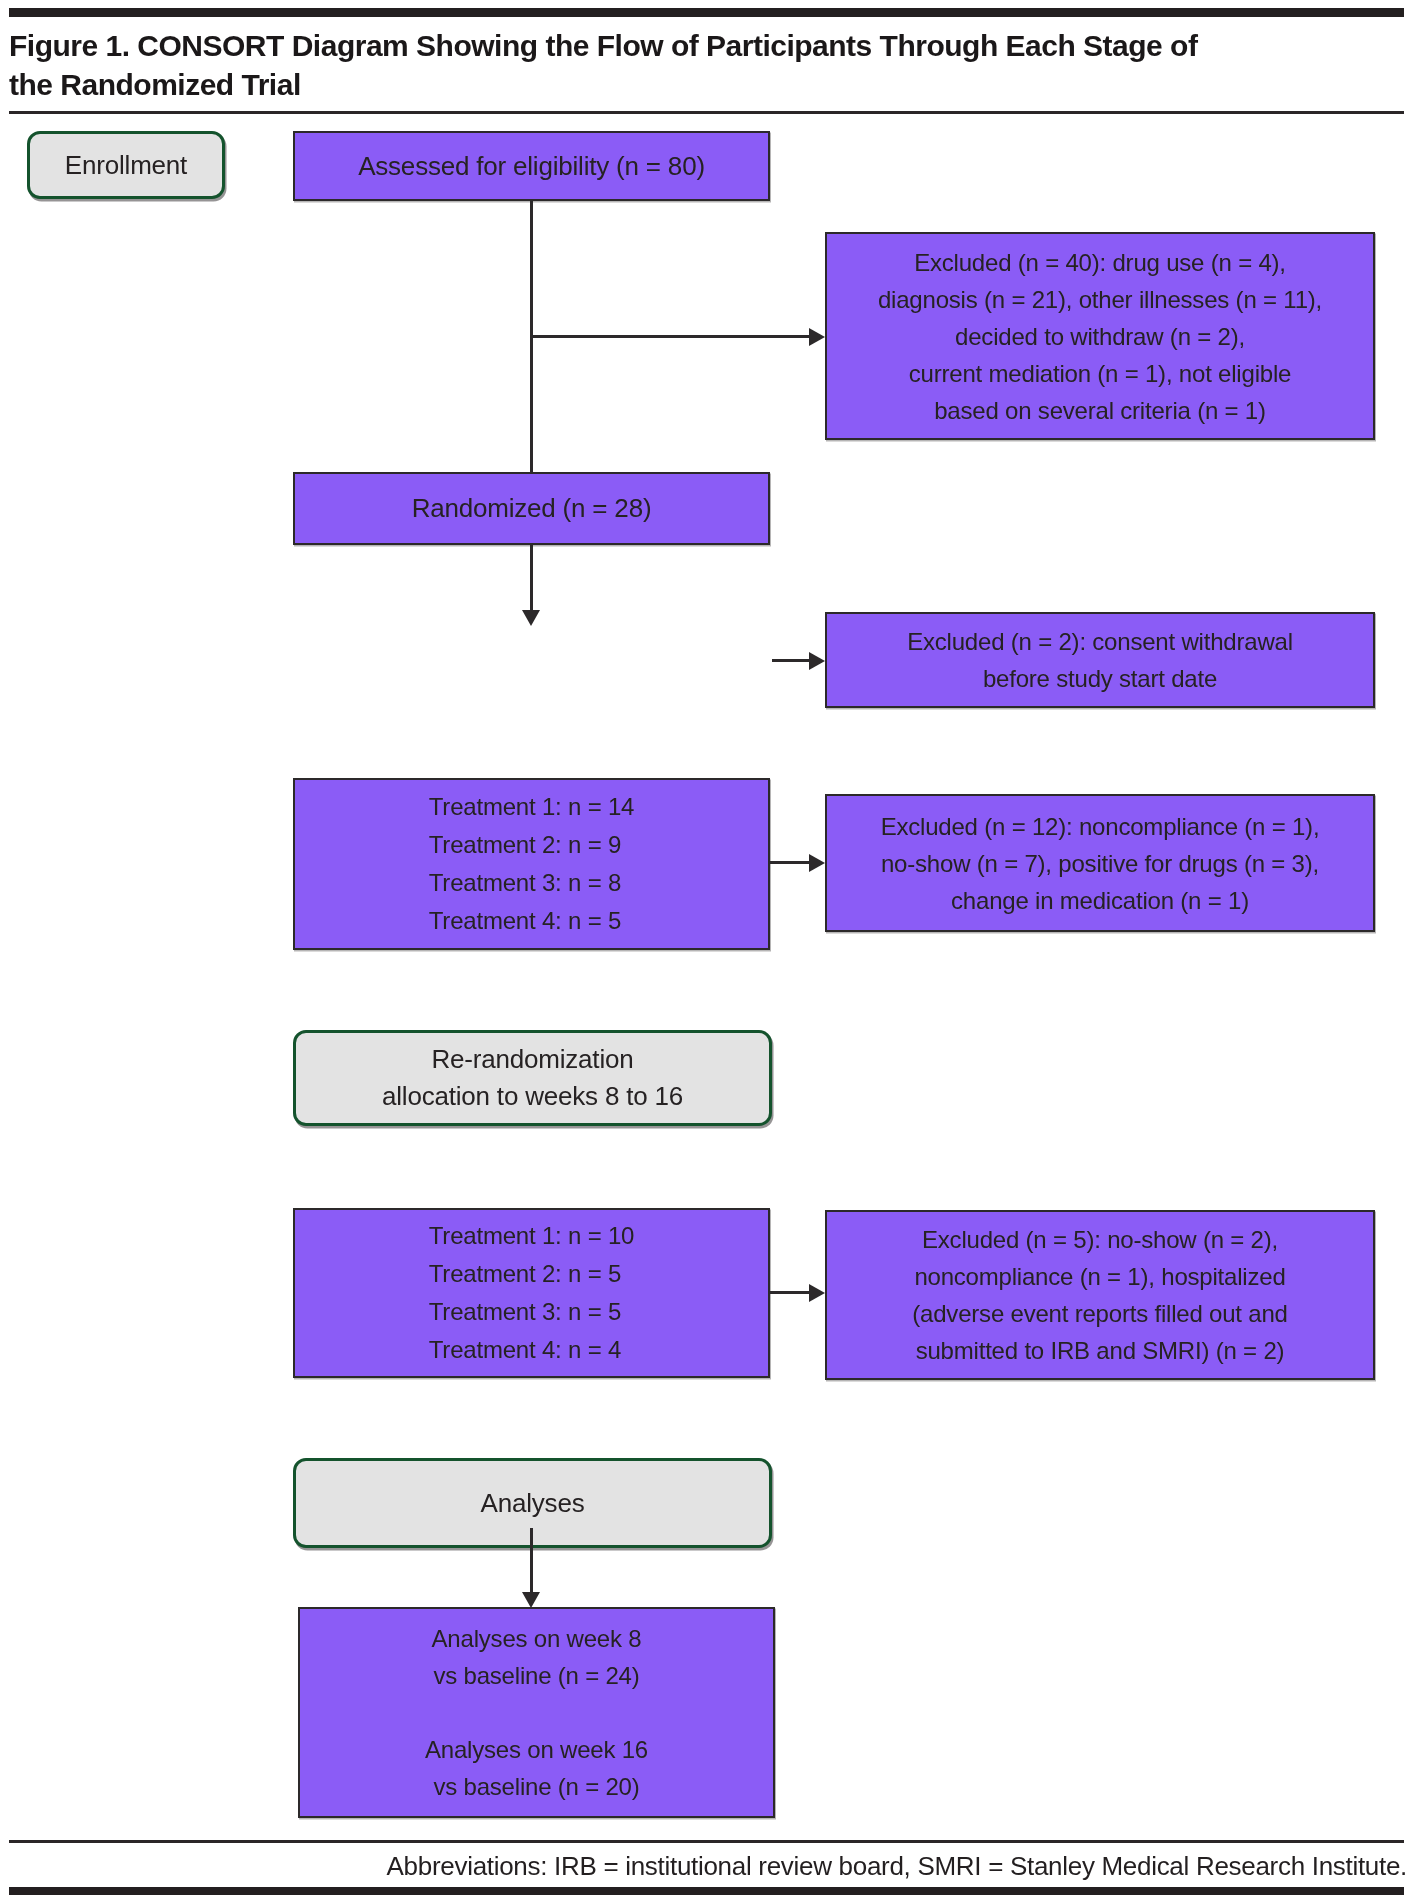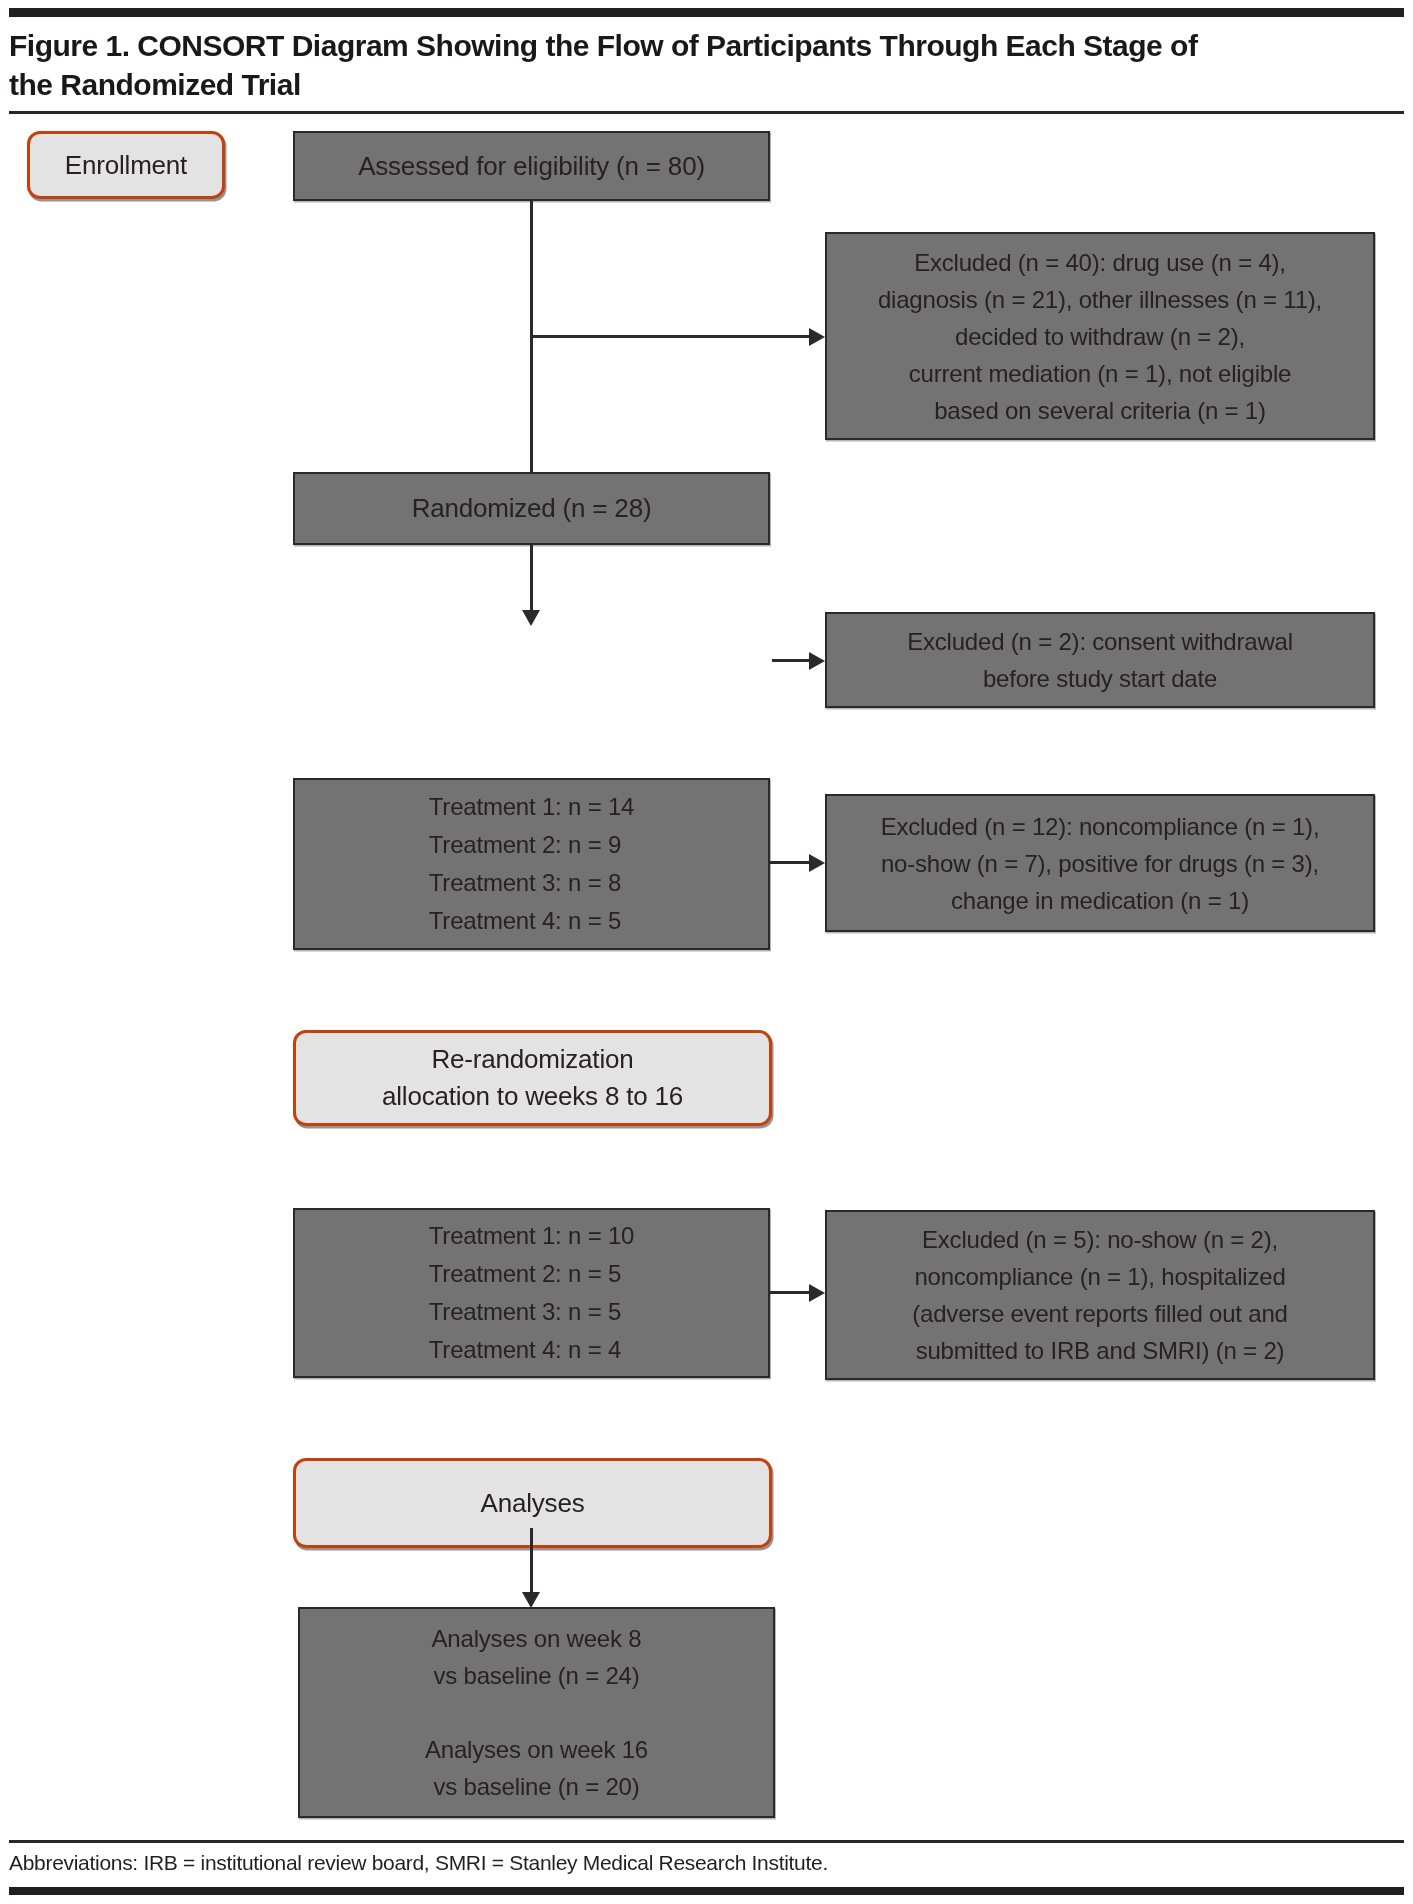--- a/index.html
+++ b/index.html
@@ -38,34 +38,34 @@
     font-size: 30px;
     font-weight: 700;
     letter-spacing: -0.5px;
     line-height: 39px;
     color: #1b1819;
   }
   .title-line { white-space: nowrap; }
   .box {
     position: absolute;
     box-sizing: border-box;
-    background: #737373;
+    background: #8b5cf6;
     border: 2.5px solid #2c292a;
     display: flex;
     align-items: center;
     justify-content: center;
     text-align: center;
     font-size: 24px;
     line-height: 37px;
     letter-spacing: -0.2px;
     box-shadow: 1px 1.5px 0 rgba(45,42,43,0.35);
   }
   .stage {
     background: #e3e3e3;
-    border: 3px solid #c2410c;
+    border: 3px solid #14532d;
     border-radius: 13px;
     box-shadow: 1.5px 2.5px 0 rgba(45,42,43,0.5);
   }
   .box .inner { width: 100%; }
   .box.align-left { justify-content: center; }
   .box.align-left .inner { width: auto; text-align: left; line-height: 38px; }
   .bline { min-height: 37px; }
   .line-v, .line-h {
     position: absolute;
     background: #2c292a;
@@ -84,24 +84,25 @@
     width: 0; height: 0;
     border-left: 9px solid transparent;
     border-right: 9px solid transparent;
     border-top: 16px solid #2c292a;
   }
   .footer-note {
     position: absolute;
     left: 9px;
     top: 1851px;
     width: 1398px;
-    font-size: 21px;
+    font-size: 26px;
     letter-spacing: -0.3px;
     color: #231f20;
     white-space: nowrap;
+    text-align: right;
   }
 </style>
 </head>
 <body>
 
 <div class="figure">
 
   <div class="rule-thick" style="top:8px;"></div>
 
   <div class="title">

